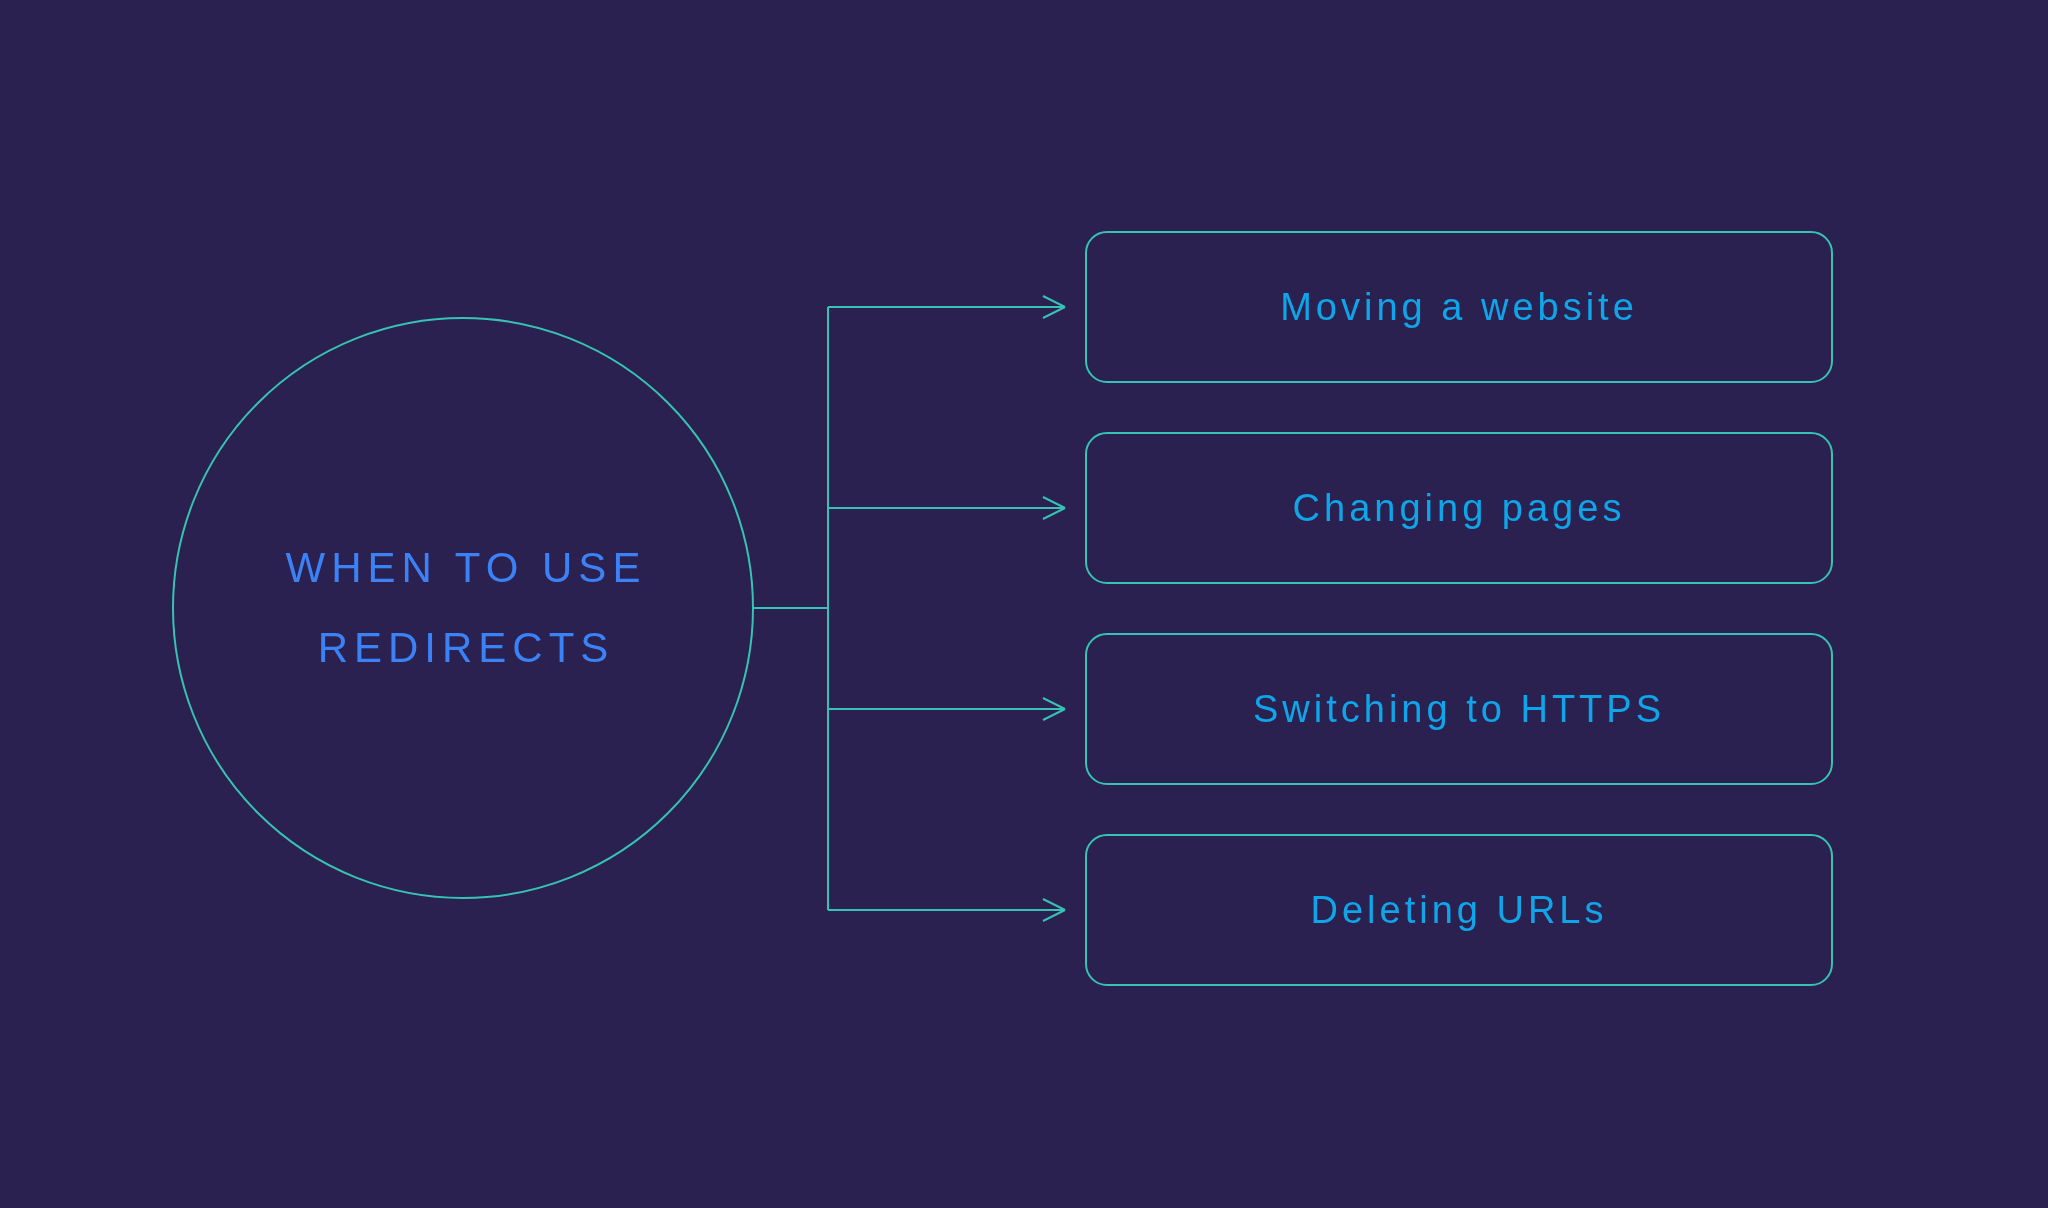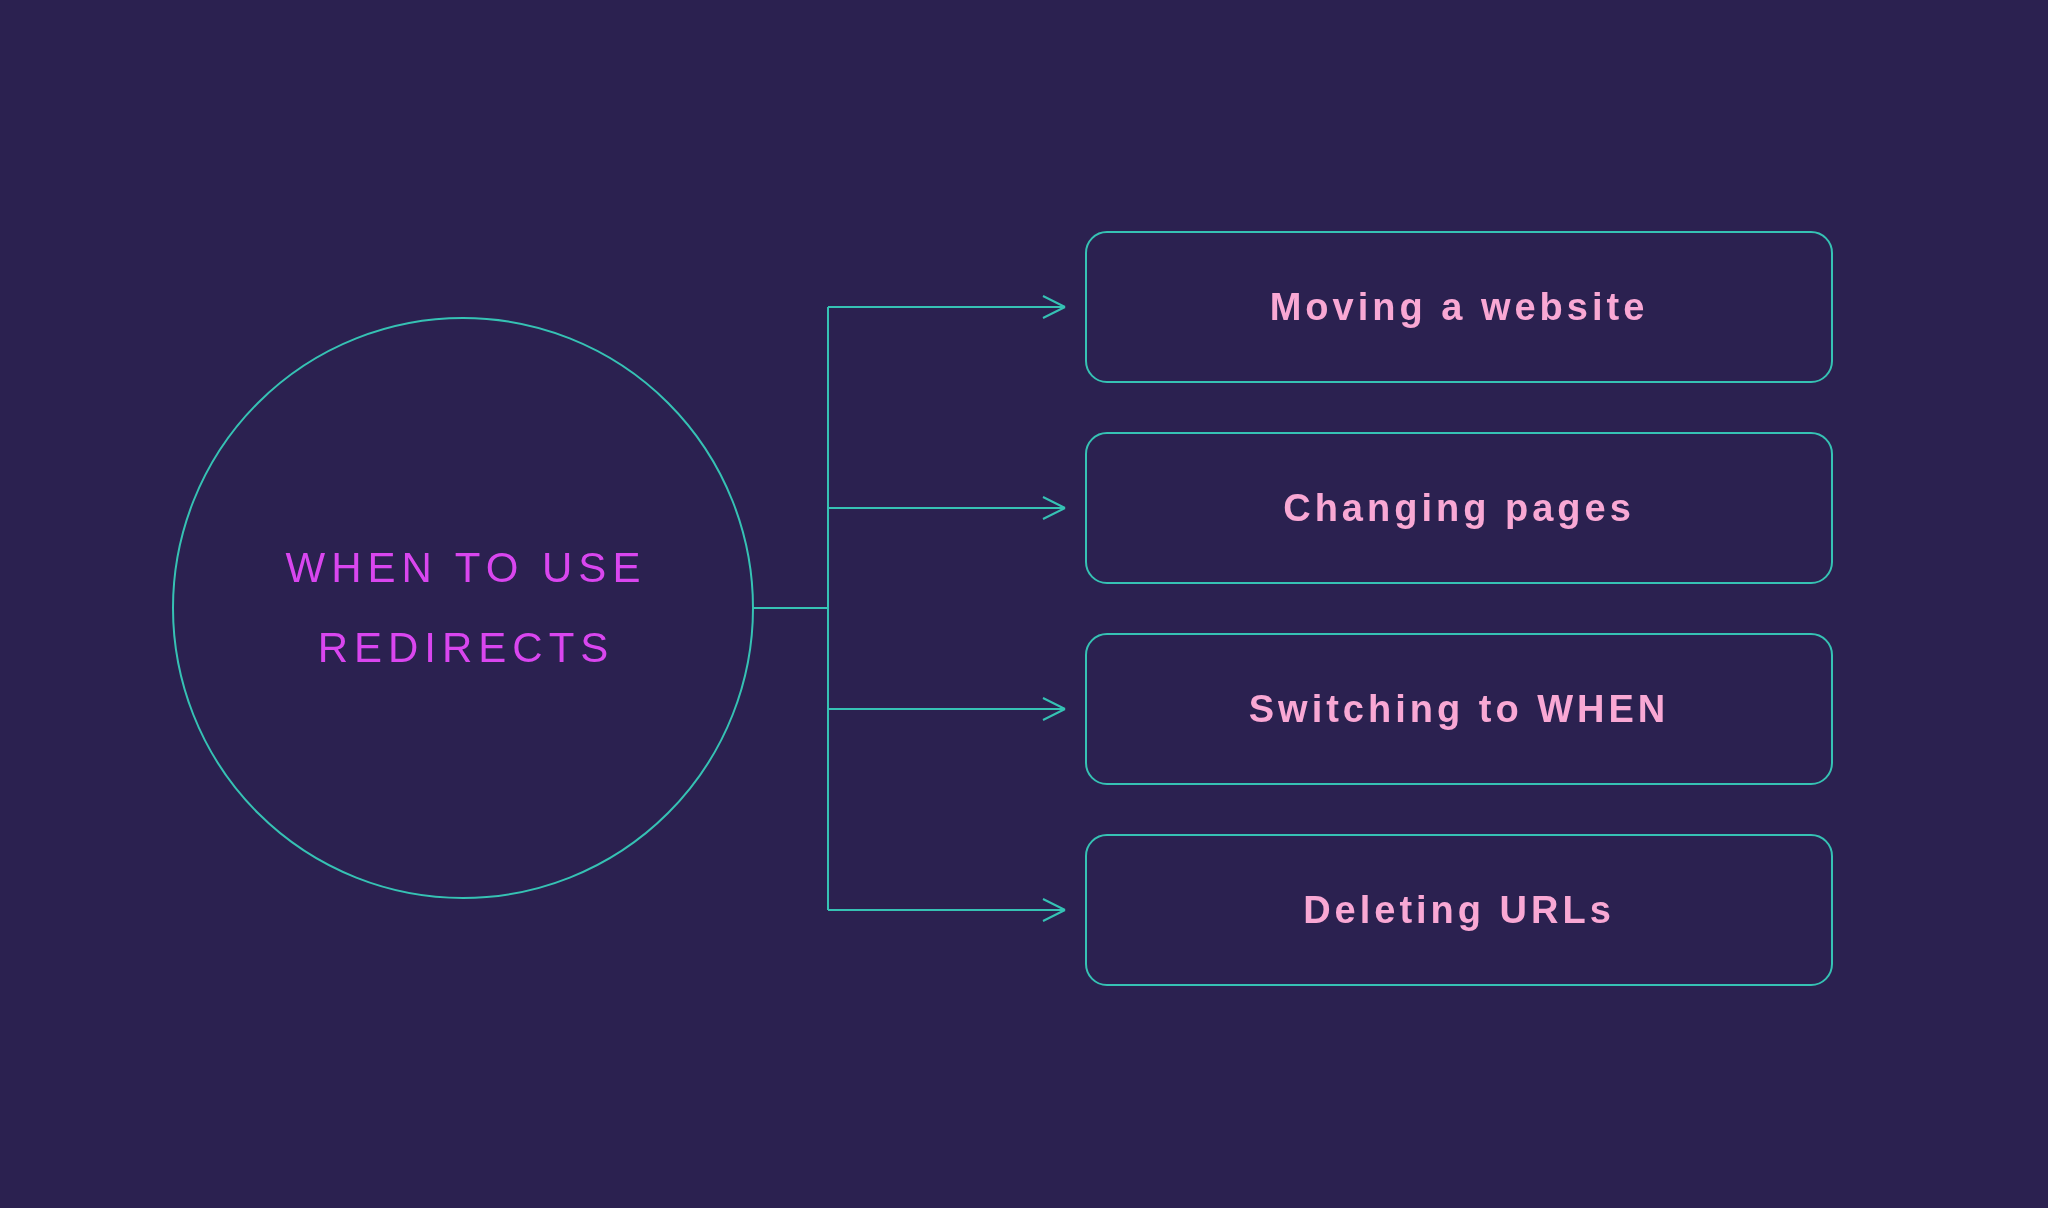--- a/index.html
+++ b/index.html
@@ -22,43 +22,43 @@
       width: 582px;
       height: 582px;
       border: 2px solid #36c2b4;
       border-radius: 50%;
       display: flex;
       align-items: center;
       justify-content: center;
       text-align: center;
     }
     .circle-text {
-      color: #d946ef;
+      color: #3b82f6;
       font-size: 42px;
       letter-spacing: 6px;
       line-height: 1.9;
       font-weight: 400;
       padding-left: 6px;
     }
     .box-node {
       position: absolute;
       left: 1085px;
       width: 748px;
       height: 152px;
       border: 2px solid #36c2b4;
       border-radius: 22px;
       display: flex;
       align-items: center;
       justify-content: center;
     }
     .box-text {
-      color: #f9a8d4;
+      color: #0ea5e9;
       font-size: 38px;
       letter-spacing: 4px;
-      font-weight: 700;
+      font-weight: 400;
     }
     .connector-svg {
       position: absolute;
       left: 753px;
       top: 230px;
       width: 340px;
       height: 750px;
       overflow: visible;
     }
     .connector-svg path,
@@ -96,18 +96,18 @@
 
 <div class="box-node" style="top:231px">
   <div class="box-text">Moving a website</div>
 </div>
 
 <div class="box-node" style="top:432px">
   <div class="box-text">Changing pages</div>
 </div>
 
 <div class="box-node" style="top:633px">
-  <div class="box-text">Switching to WHEN</div>
+  <div class="box-text">Switching to HTTPS</div>
 </div>
 
 <div class="box-node" style="top:834px">
   <div class="box-text">Deleting URLs</div>
 </div>
 
 </body></html>

